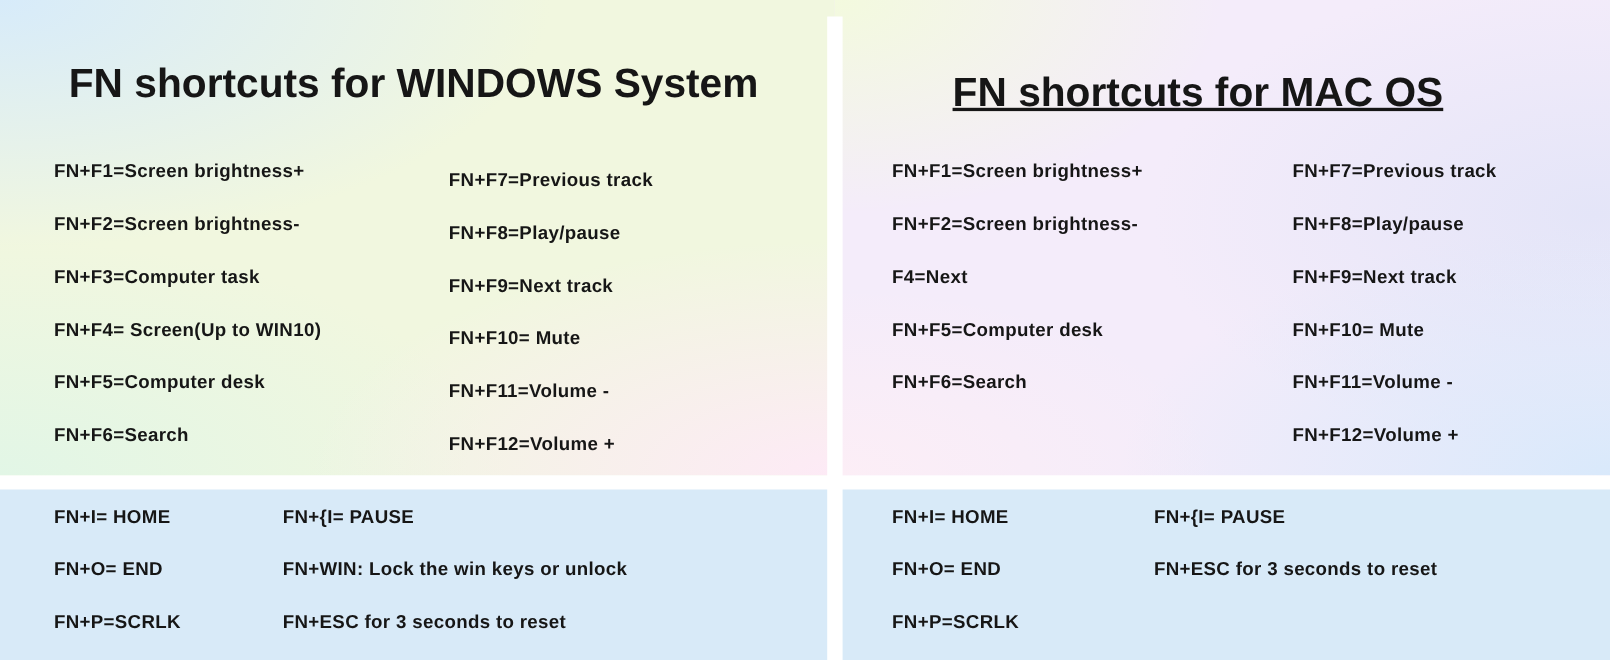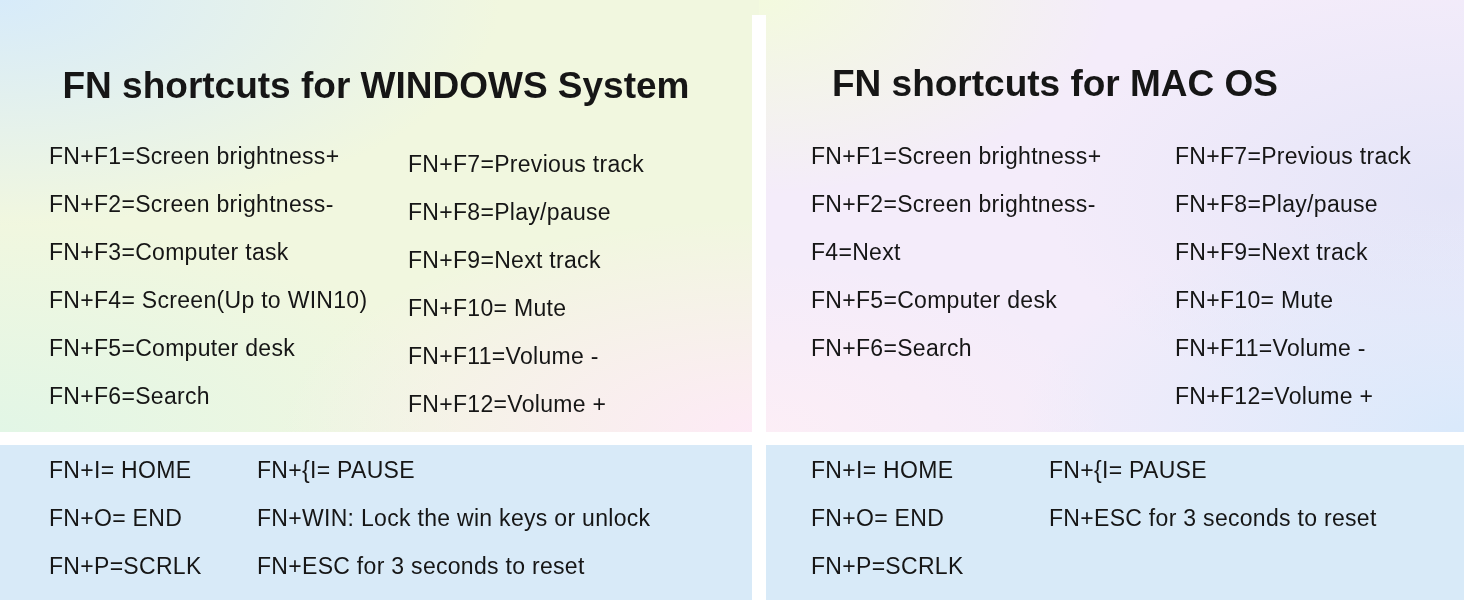--- a/index.html
+++ b/index.html
@@ -30,23 +30,23 @@
   .divider-v{position:absolute;left:752px;top:15px;width:14px;height:585px;background:#fff;}
   
   .blue{position:absolute;top:445px;height:155px;background:var(--bottom-bg,#d8eaf8);}
   .blue-left{left:0;width:752px;}
   .blue-right{left:766px;width:698px;}
   
   .title{
     position:absolute;font-weight:bold;font-size:37px;line-height:43px;
     text-align:center;letter-spacing:0px;white-space:nowrap;
   }
-  .title-left{left:0;top:64px;width:752px;}
-  .title-right{left:756px;top:62px;width:598px;}
-  .col{position:absolute;font-size:23px;line-height:48px;letter-spacing:0.3px;white-space:nowrap;}
+  .title-left{left:0;top:54px;width:752px;}
+  .title-right{left:790px;top:62px;width:598px;text-decoration:underline;}
+  .col{position:absolute;font-size:17px;line-height:48px;letter-spacing:0.3px;white-space:nowrap;font-weight:bold;}
   .c-l1{left:49px; top:132px;}
   .c-l2{left:408px;top:140px;}
   .c-r1{left:811px;top:132px;}
   .c-r2{left:1175px;top:132px;}
   .b-l1{left:49px;  top:446px;}
   .b-l2{left:257px; top:446px;}
   .b-r1{left:811px; top:446px;}
   .b-r2{left:1049px;top:446px;}
 </style>
 </head>

